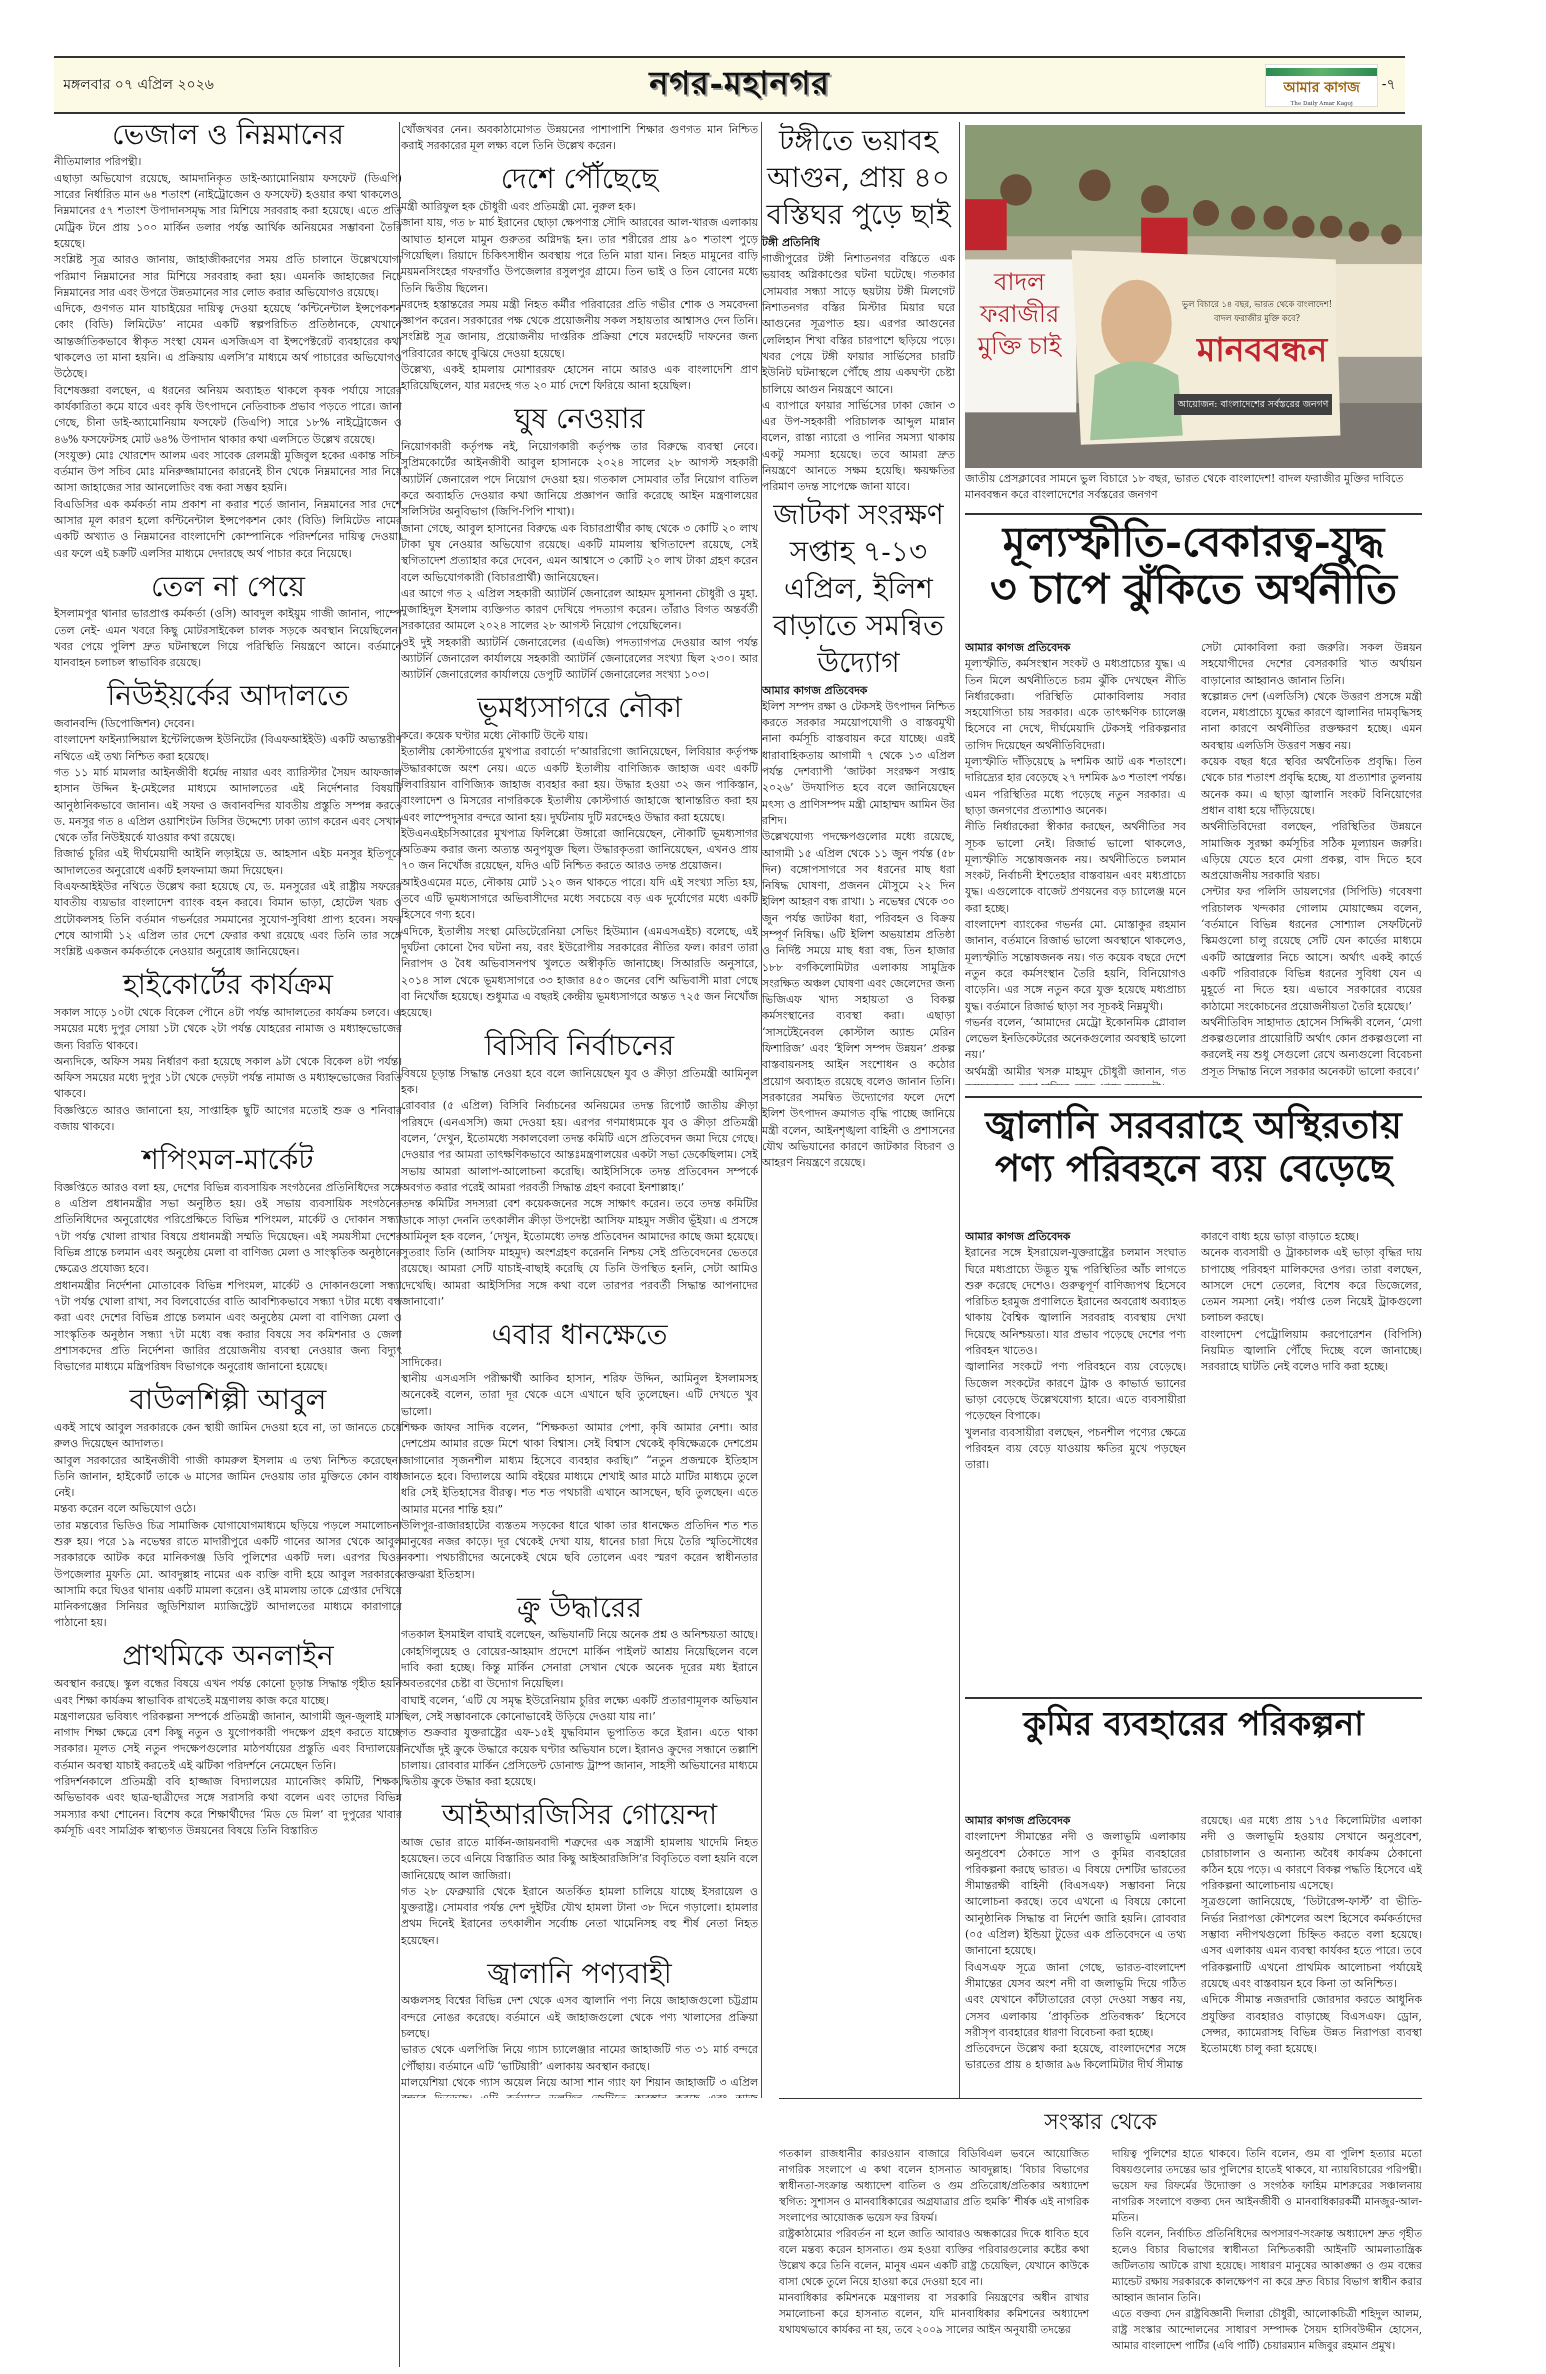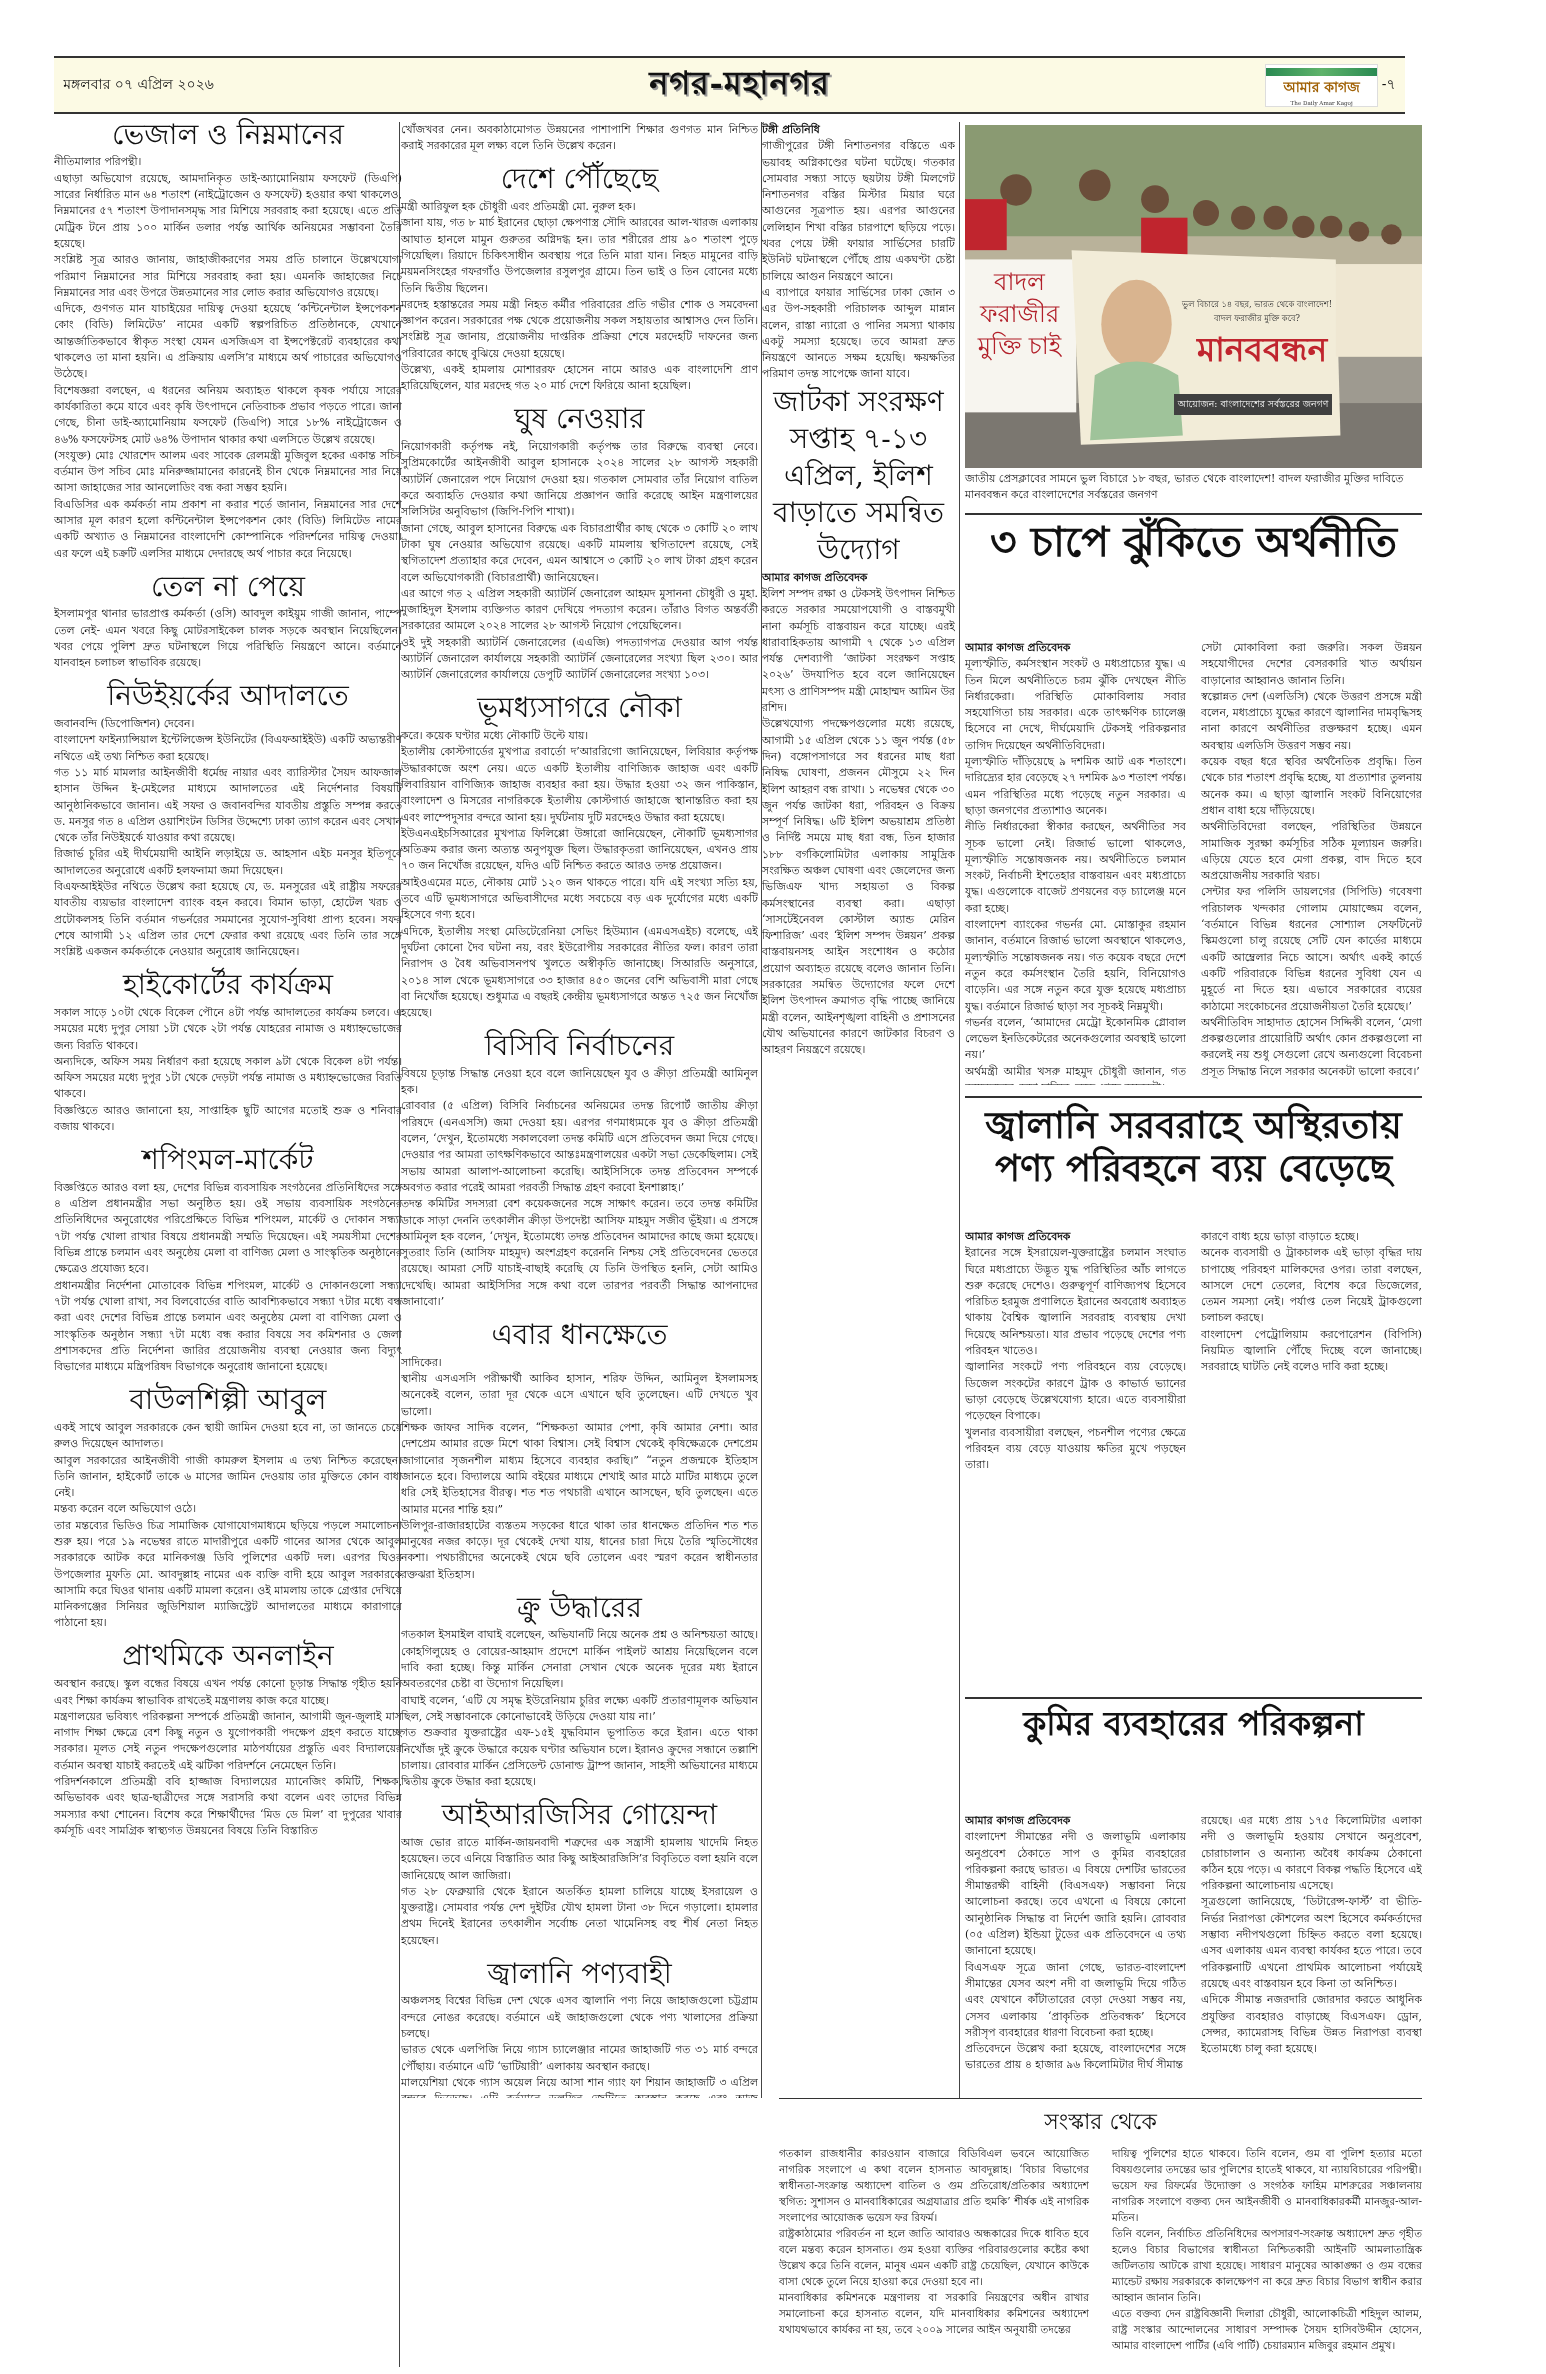--- a/index.html
+++ b/index.html
@@ -156,20 +156,21 @@
       <div class="sub-head">জ্বালানি পণ্যবাহী</div>
       <p>অঞ্চলসহ বিশ্বের বিভিন্ন দেশ থেকে এসব জ্বালানি পণ্য নিয়ে জাহাজগুলো চট্টগ্রাম বন্দরে নোঙর করেছে। বর্তমানে এই জাহাজগুলো থেকে পণ্য খালাসের প্রক্রিয়া চলছে।</p>
       <p>ভারত থেকে এলপিজি নিয়ে গ্যাস চ্যালেঞ্জার নামের জাহাজটি গত ৩১ মার্চ বন্দরে পৌঁছায়। বর্তমানে এটি ‘ভাটিয়ারী’ এলাকায় অবস্থান করছে।</p>
       <p>মালয়েশিয়া থেকে গ্যাস অয়েল নিয়ে আসা শান গ্যাং ফা শিয়ান জাহাজটি ৩ এপ্রিল বন্দরে ভিড়েছে। এটি বর্তমানে ডলফিন জেটিতে অবস্থান করছে এবং আজ মঙ্গলবারের মধ্যে এর পণ্য খালাস সম্পন্ন হওয়ার কথা রয়েছে।</p>
     </div>
   </div>
 <div class="col-sep" style="left:761px;top:122px;height:1976px;"></div>
 
 <div class="col col3" id="col3" style="max-height: 1976px; overflow: hidden;">
     <div>
+      <div class="head">টঙ্গীতে ভয়াবহ আগুন, প্রায় ৪০ বস্তিঘর পুড়ে ছাই</div>
       <p class="byline">টঙ্গী প্রতিনিধি</p>
       <p>গাজীপুরের টঙ্গী নিশাতনগর বস্তিতে এক ভয়াবহ অগ্নিকাণ্ডের ঘটনা ঘটেছে। গতকার সোমবার সন্ধ্যা সাড়ে ছয়টায় টঙ্গী মিলগেট নিশাতনগর বস্তির মিস্টার মিয়ার ঘরে আগুনের সূত্রপাত হয়। এরপর আগুনের লেলিহান শিখা বস্তির চারপাশে ছড়িয়ে পড়ে। খবর পেয়ে টঙ্গী ফায়ার সার্ভিসের চারটি ইউনিট ঘটনাস্থলে পৌঁছে প্রায় একঘণ্টা চেষ্টা চালিয়ে আগুন নিয়ন্ত্রণে আনে।</p>
       <p>এ ব্যাপারে ফায়ার সার্ভিসের ঢাকা জোন ৩ এর উপ-সহকারী পরিচালক আব্দুল মান্নান বলেন, রাস্তা ন্যারো ও পানির সমস্যা থাকায় একটু সমস্যা হয়েছে। তবে আমরা দ্রুত নিয়ন্ত্রণে আনতে সক্ষম হয়েছি। ক্ষয়ক্ষতির পরিমাণ তদন্ত সাপেক্ষে জানা যাবে।</p>
     </div>
     <div>
       <div class="head">জাটকা সংরক্ষণ সপ্তাহ ৭-১৩ এপ্রিল, ইলিশ বাড়াতে সমন্বিত উদ্যোগ</div>
       <p class="byline">আমার কাগজ প্রতিবেদক</p>
       <p>ইলিশ সম্পদ রক্ষা ও টেকসই উৎপাদন নিশ্চিত করতে সরকার সময়োপযোগী ও বাস্তবমুখী নানা কর্মসূচি বাস্তবায়ন করে যাচ্ছে। এরই ধারাবাহিকতায় আগামী ৭ থেকে ১৩ এপ্রিল পর্যন্ত দেশব্যাপী ‘জাটকা সংরক্ষণ সপ্তাহ ২০২৬’ উদযাপিত হবে বলে জানিয়েছেন মৎস্য ও প্রাণিসম্পদ মন্ত্রী মোহাম্মদ আমিন উর রশিদ।</p>
       <p>উল্লেখযোগ্য পদক্ষেপগুলোর মধ্যে রয়েছে, আগামী ১৫ এপ্রিল থেকে ১১ জুন পর্যন্ত (৫৮ দিন) বঙ্গোপসাগরে সব ধরনের মাছ ধরা নিষিদ্ধ ঘোষণা, প্রজনন মৌসুমে ২২ দিন ইলিশ আহরণ বন্ধ রাখা। ১ নভেম্বর থেকে ৩০ জুন পর্যন্ত জাটকা ধরা, পরিবহন ও বিক্রয় সম্পূর্ণ নিষিদ্ধ। ৬টি ইলিশ অভয়াশ্রম প্রতিষ্ঠা ও নির্দিষ্ট সময়ে মাছ ধরা বন্ধ, তিন হাজার ১৮৮ বর্গকিলোমিটার এলাকায় সামুদ্রিক সংরক্ষিত অঞ্চল ঘোষণা এবং জেলেদের জন্য ভিজিএফ খাদ্য সহায়তা ও বিকল্প কর্মসংস্থানের ব্যবস্থা করা। এছাড়া ‘সাসটেইনেবল কোস্টাল অ্যান্ড মেরিন ফিশারিজ’ এবং ‘ইলিশ সম্পদ উন্নয়ন’ প্রকল্প বাস্তবায়নসহ আইন সংশোধন ও কঠোর প্রয়োগ অব্যাহত রয়েছে বলেও জানান তিনি। সরকারের সমন্বিত উদ্যোগের ফলে দেশে ইলিশ উৎপাদন ক্রমাগত বৃদ্ধি পাচ্ছে জানিয়ে মন্ত্রী বলেন, আইনশৃঙ্খলা বাহিনী ও প্রশাসনের যৌথ অভিযানের কারণে জাটকার বিচরণ ও আহরণ নিয়ন্ত্রণে রয়েছে।</p>
     </div>
@@ -204,20 +205,21 @@
   </svg>
   <div style="position:absolute;left:0;top:141px;width:109px;text-align:center;font-size:24px;color:#b2202a;line-height:32px;font-weight:normal;">বাদল ফরাজীর মুক্তি চাই</div>
   <div style="position:absolute;left:213px;top:173px;width:158px;text-align:center;font-size:8.3px;color:#333;">ভুল বিচারে ১৪ বছর, ভারত থেকে বাংলাদেশ! বাদল ফরাজীর মুক্তি কবে?</div>
   <div style="position:absolute;left:204px;top:199px;width:186px;text-align:center;font-size:33px;color:#c0252e;font-weight:bold;">মানববন্ধন</div>
   <div style="position:absolute;left:209px;top:269px;width:158px;text-align:center;font-size:9.3px;color:#fff;background:#404040;padding:2.8px 0;">আয়োজন: বাংলাদেশের সর্বস্তরের জনগণ</div>
 </div>
 <div class="photo-caption">জাতীয় প্রেসক্লাবের সামনে ভুল বিচারে ১৮ বছর, ভারত থেকে বাংলাদেশ! বাদল ফরাজীর মুক্তির দাবিতে মানববন্ধন করে বাংলাদেশের সর্বস্তরের জনগণ</div>
 <div class="rule" style="left:965px;top:513px;width:457px;"></div>
 
 <div class="big-head" style="top:519px;font-size:41px;">
+  <div>মূল্যস্ফীতি-বেকারত্ব-যুদ্ধ</div>
   <div>৩ চাপে ঝুঁকিতে অর্থনীতি</div>
 </div>
 <div class="two-col" style="top:640px;" id="lead1">
   <div id="lead1-left" style="max-height: 445px; overflow: hidden;">
       <p class="byline">আমার কাগজ প্রতিবেদক</p>
       <p>মূল্যস্ফীতি, কর্মসংস্থান সংকট ও মধ্যপ্রাচ্যের যুদ্ধ। এ তিন মিলে অর্থনীতিতে চরম ঝুঁকি দেখছেন নীতি নির্ধারকেরা। পরিস্থিতি মোকাবিলায় সবার সহযোগিতা চায় সরকার। একে তাৎক্ষণিক চ্যালেঞ্জ হিসেবে না দেখে, দীর্ঘমেয়াদি টেকসই পরিকল্পনার তাগিদ দিয়েছেন অর্থনীতিবিদেরা।</p>
       <p>মূল্যস্ফীতি দাঁড়িয়েছে ৯ দশমিক আট এক শতাংশে। দারিদ্র্যের হার বেড়েছে ২৭ দশমিক ৯৩ শতাংশ পর্যন্ত। এমন পরিস্থিতির মধ্যে পড়েছে নতুন সরকার। এ ছাড়া জনগণের প্রত্যাশাও অনেক।</p>
       <p>নীতি নির্ধারকেরা স্বীকার করছেন, অর্থনীতির সব সূচক ভালো নেই। রিজার্ভ ভালো থাকলেও, মূল্যস্ফীতি সন্তোষজনক নয়। অর্থনীতিতে চলমান সংকট, নির্বাচনী ইশতেহার বাস্তবায়ন এবং মধ্যপ্রাচ্যে যুদ্ধ। এগুলোকে বাজেট প্রণয়নের বড় চ্যালেঞ্জ মনে করা হচ্ছে।</p>
       <p>বাংলাদেশ ব্যাংকের গভর্নর মো. মোস্তাকুর রহমান জানান, বর্তমানে রিজার্ভ ভালো অবস্থানে থাকলেও, মূল্যস্ফীতি সন্তোষজনক নয়। গত কয়েক বছরে দেশে নতুন করে কর্মসংস্থান তৈরি হয়নি, বিনিয়োগও বাড়েনি। এর সঙ্গে নতুন করে যুক্ত হয়েছে মধ্যপ্রাচ্য যুদ্ধ। বর্তমানে রিজার্ভ ছাড়া সব সূচকই নিম্নমুখী।</p>
       <p>গভর্নর বলেন, ‘আমাদের মেট্রো ইকোনমিক গ্লোবাল লেভেল ইনডিকেটরের অনেকগুলোর অবস্থাই ভালো নয়।’</p>

